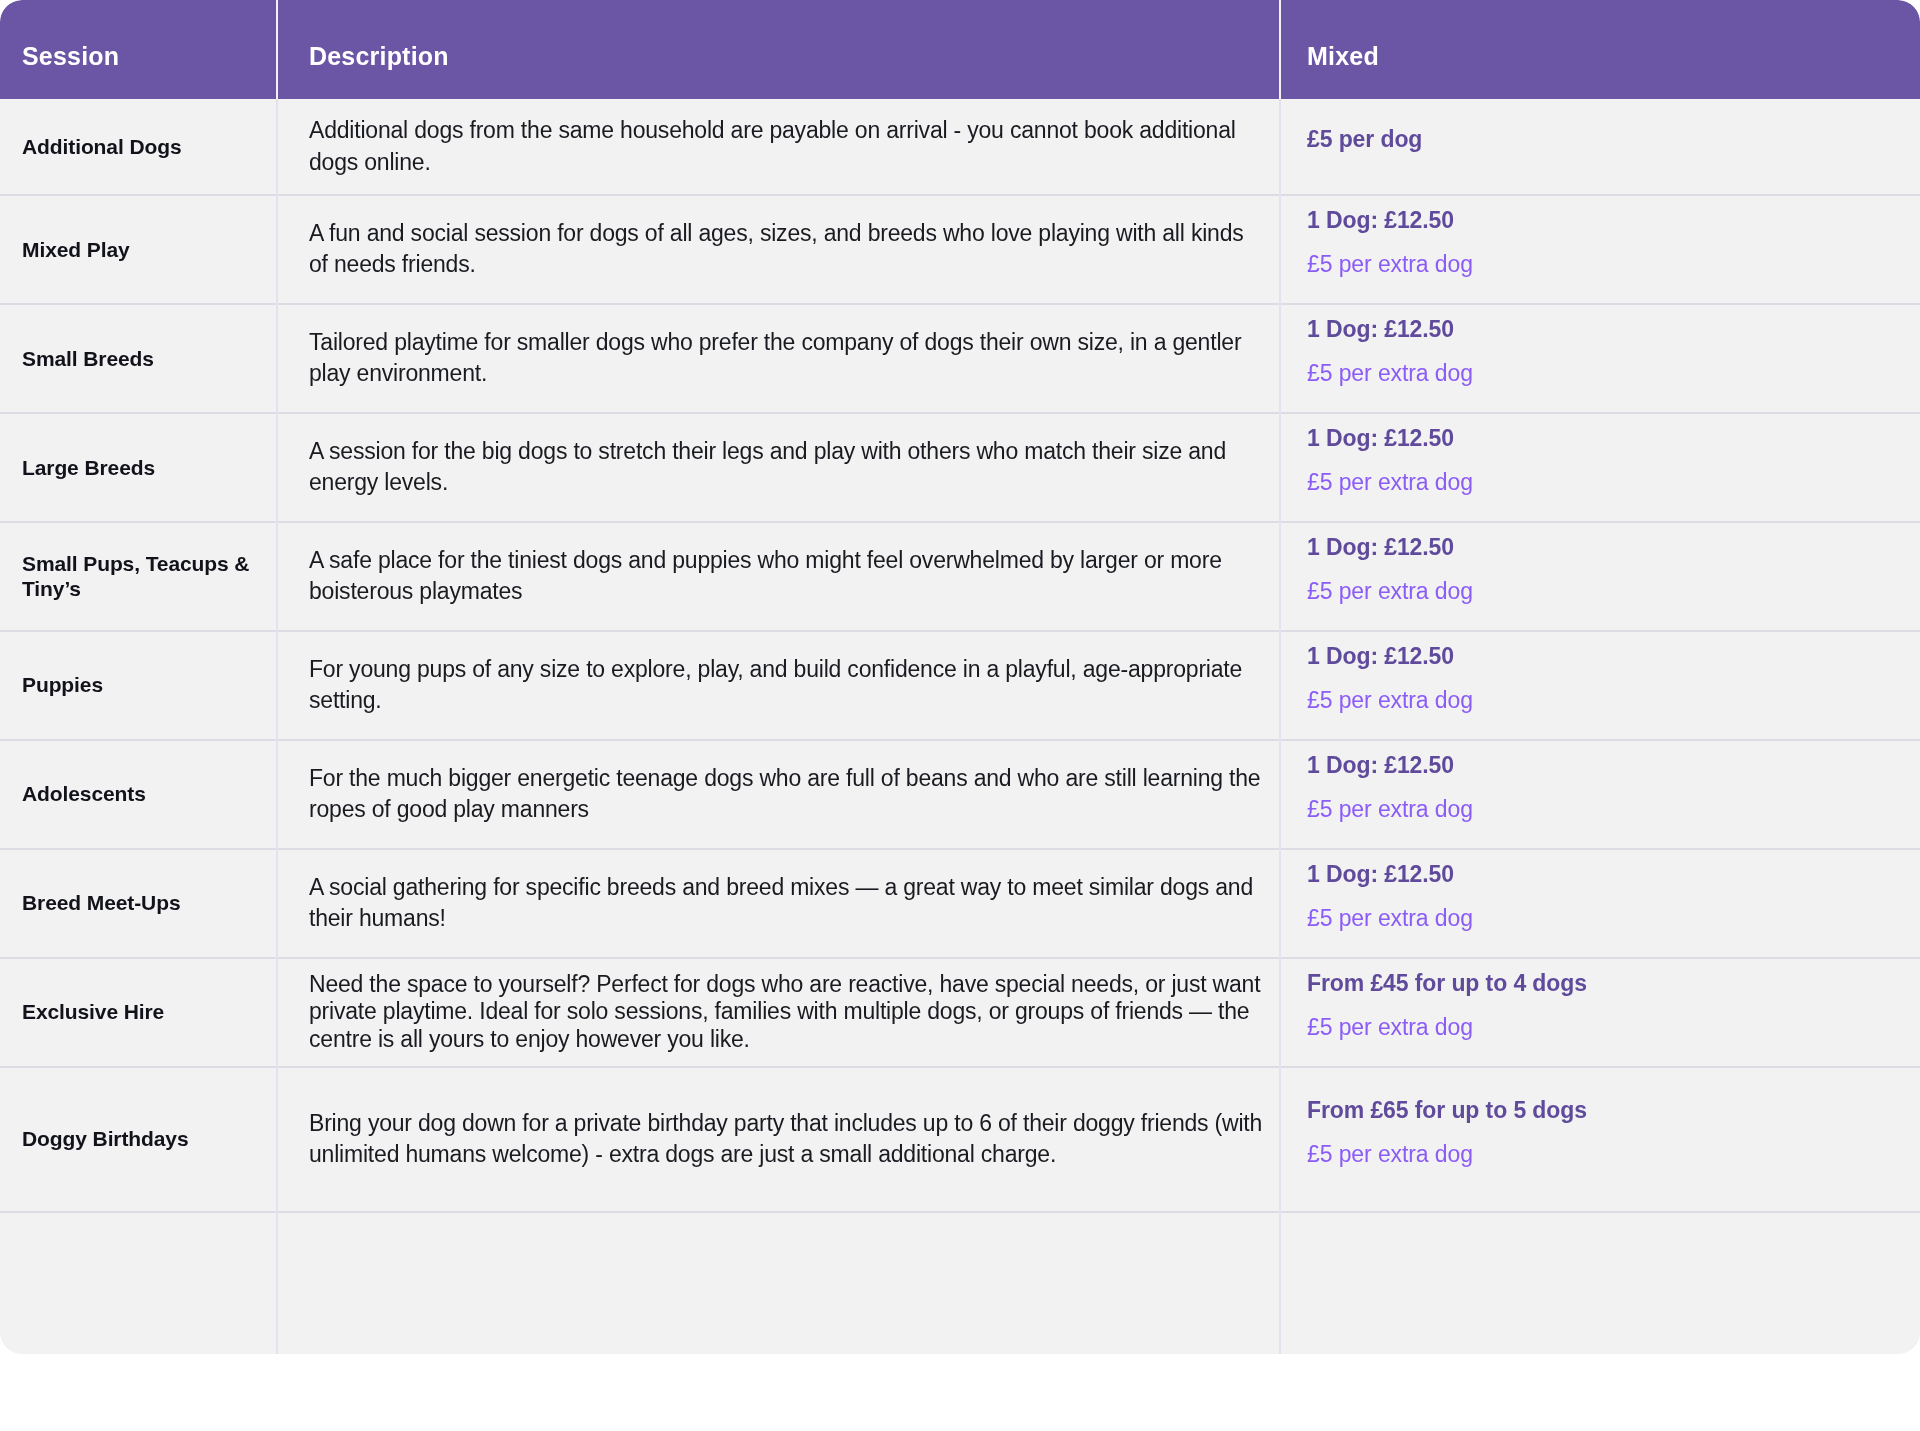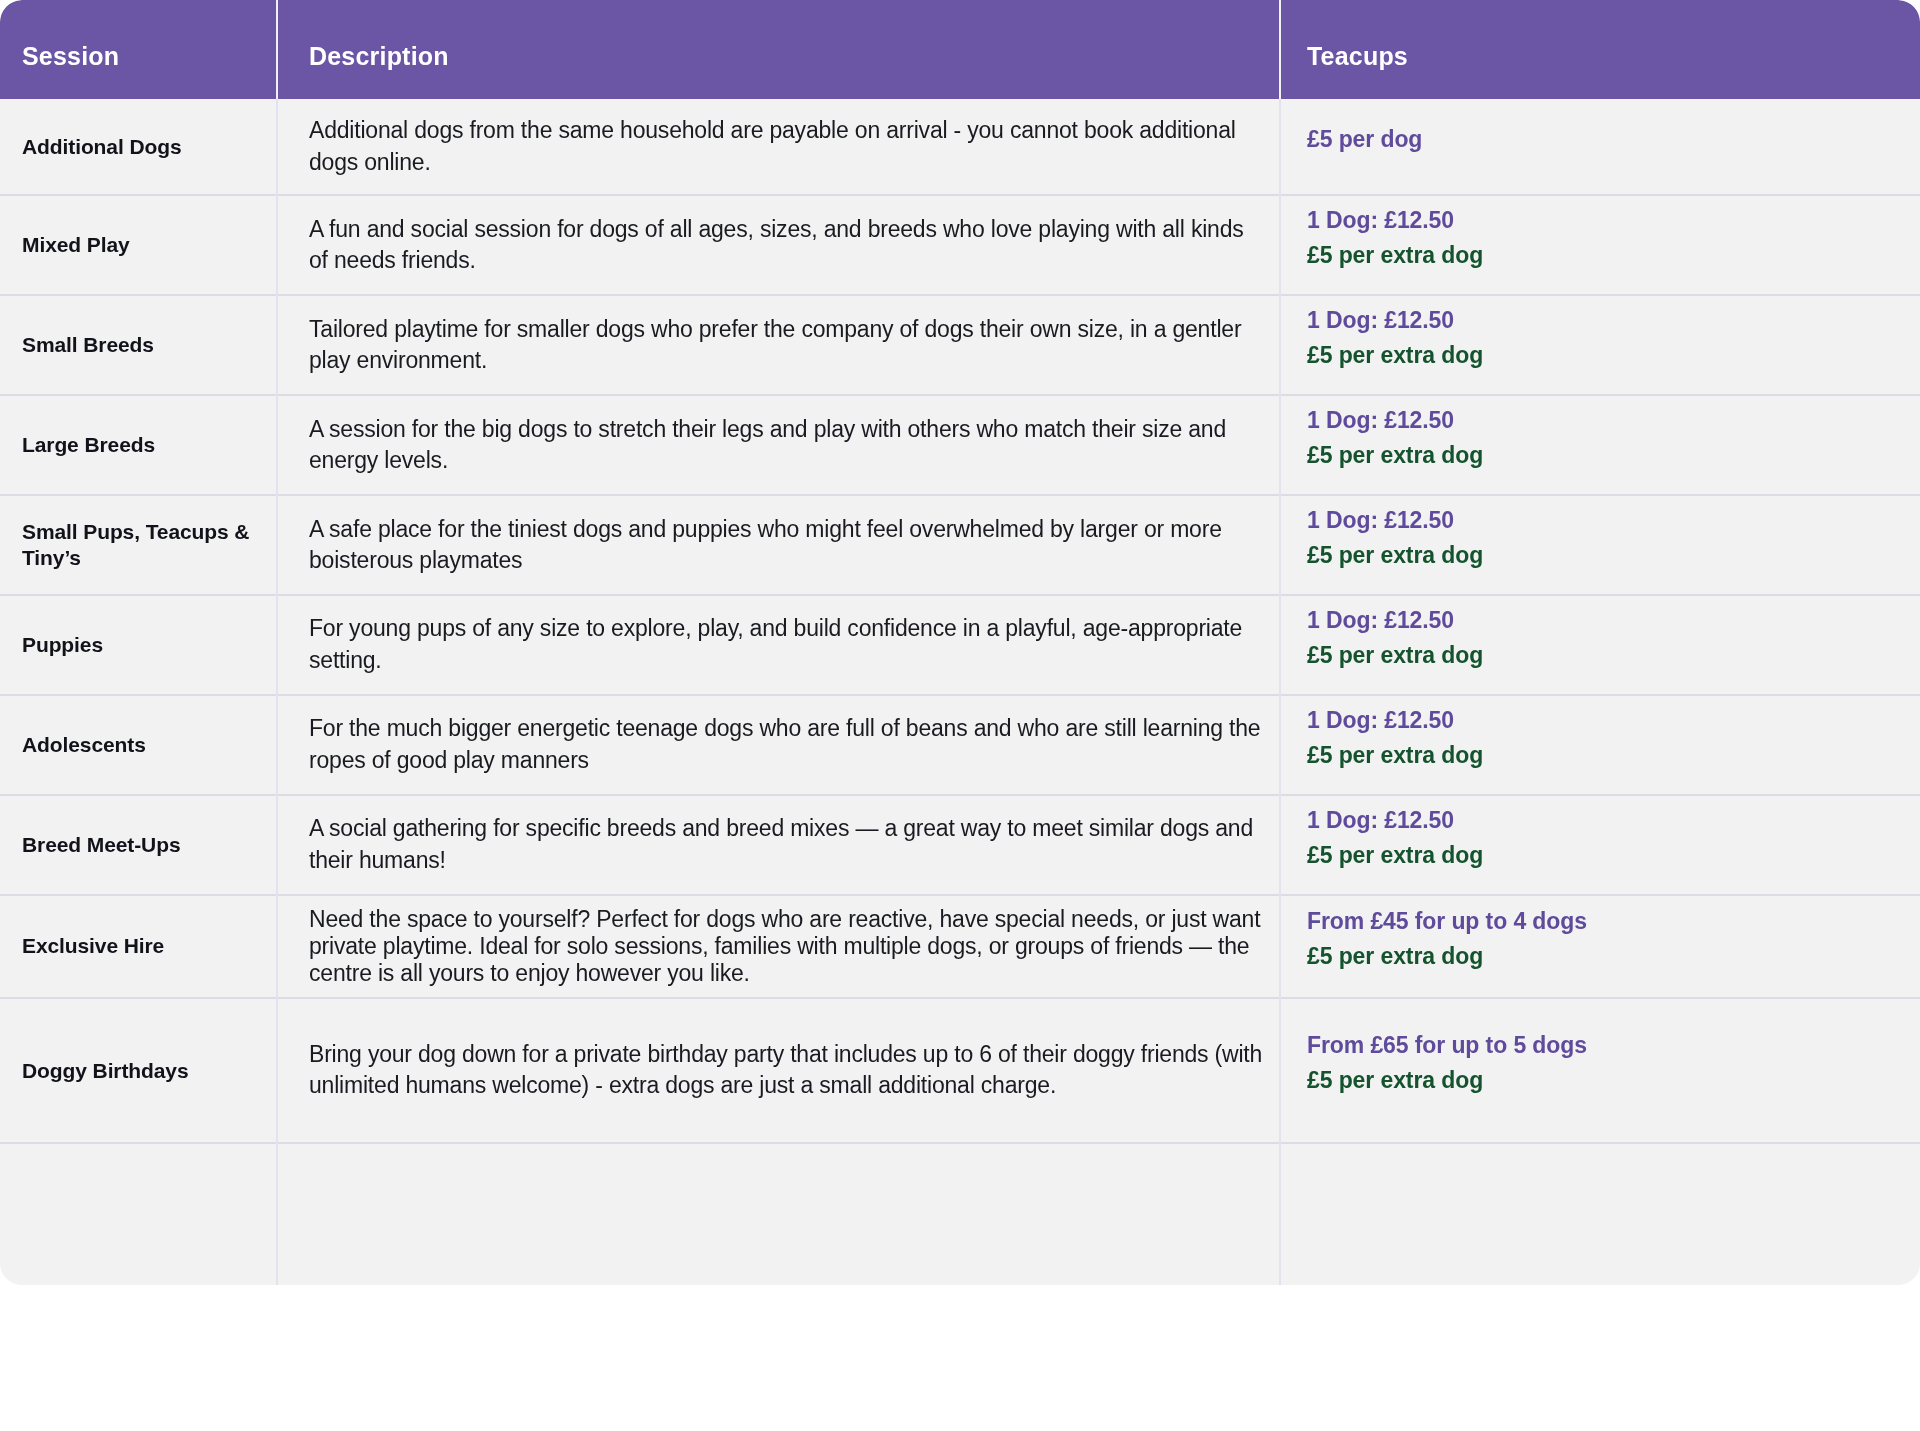--- a/index.html
+++ b/index.html
@@ -102,23 +102,23 @@
     line-height: 1.26;
     letter-spacing: -0.1px;
   }
   .price-main {
     display: block;
     font-weight: bold;
     color: #5f4a9b;
   }
   .price-sub {
     display: block;
-    font-weight: 700;
-    color: #14532d;
-    margin-top: 6px;
+    font-weight: 400;
+    color: #8b5cf6;
+    margin-top: 15px;
   }
   .price-sub:empty { display: none; }
 
   tr.empty-row td {
     height: 142px;
   }
   tr.empty-row td.session-cell { border-bottom-left-radius: 22px; }
   tr.empty-row td.price-cell { border-bottom-right-radius: 22px; }
 
   
@@ -145,21 +145,21 @@
     </colgroup>
     <thead>
       <tr>
         <th class="th-session">
           <span class="th-inner">Session</span>
         </th>
         <th class="th-desc">
           <span class="th-inner">Description</span>
         </th>
         <th class="th-price">
-          <span class="th-inner">Teacups</span>
+          <span class="th-inner">Mixed</span>
         </th>
       </tr>
     </thead>
     <tbody>
 
       <tr class="r0">
         <td class="session-cell">Additional Dogs</td>
         <td class="desc-cell">
             <span class="desc-text">Additional dogs from the same household are payable on arrival - you cannot book additional dogs online.</span>
           </td>

